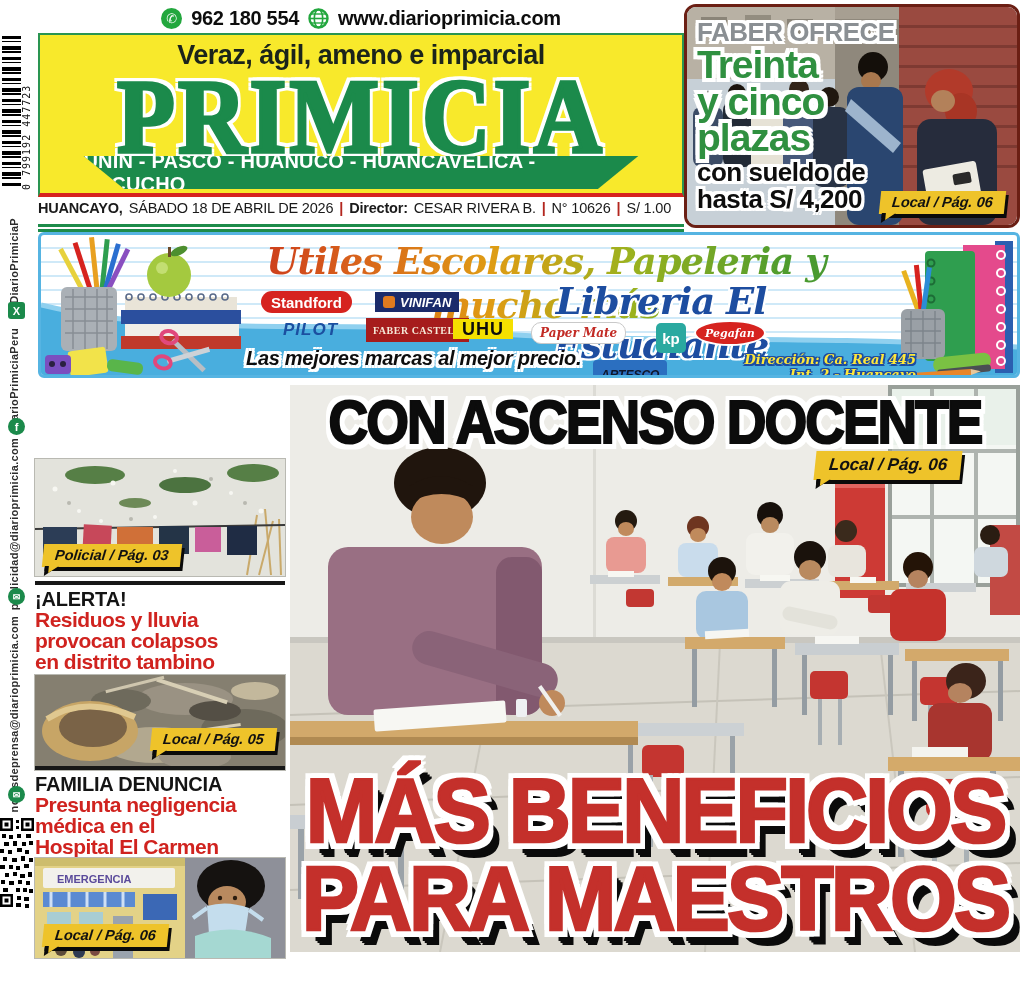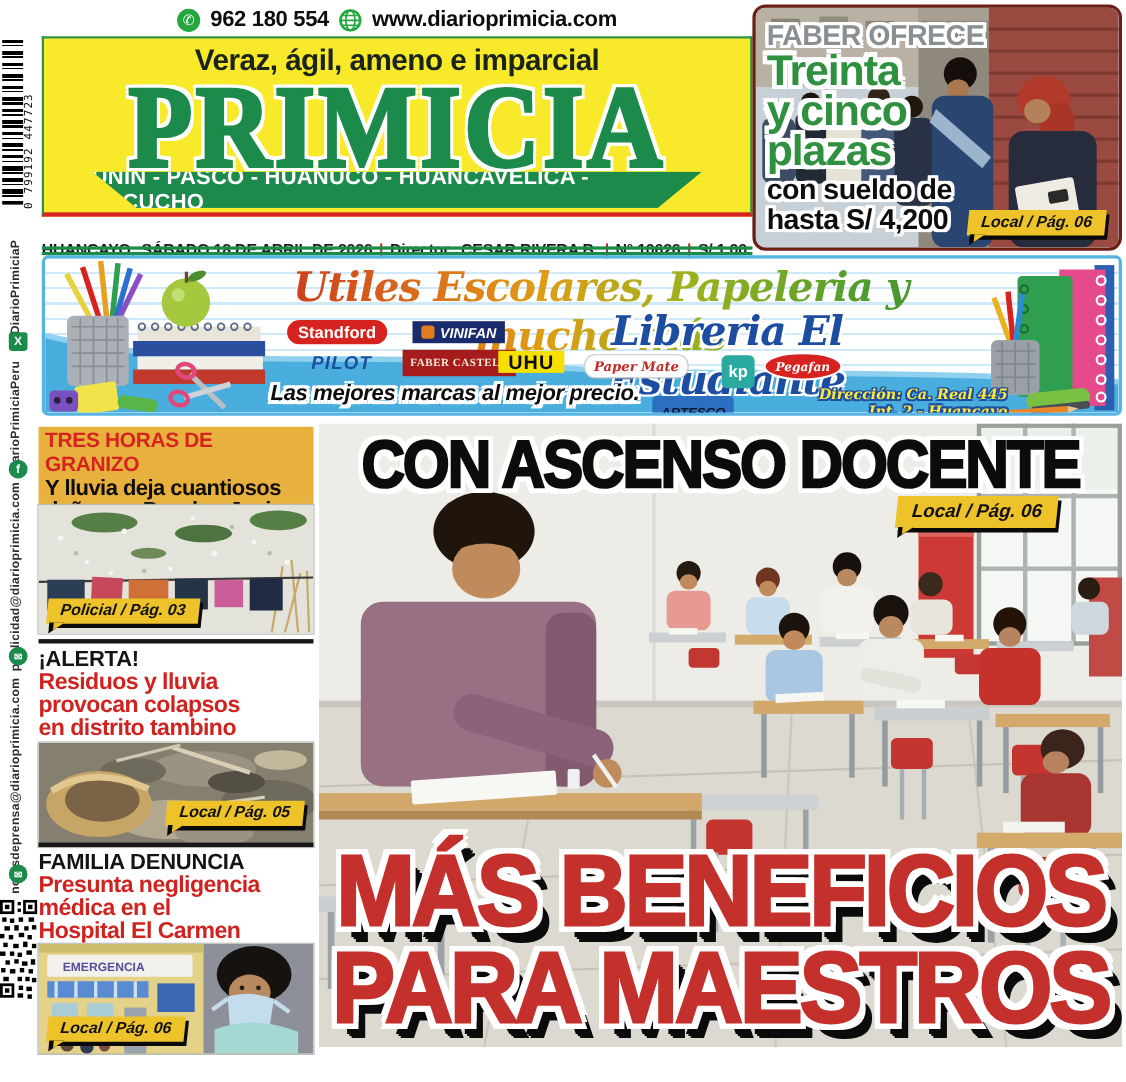--- a/index.html
+++ b/index.html
@@ -37,21 +37,21 @@
     font:700 93px "Liberation Serif",serif;color:var(--green,#1b8a4b);letter-spacing:3px;line-height:1;
     -webkit-text-stroke:3px var(--green,#1b8a4b);transform:scale(1.02,1.14);transform-origin:center top;
     text-shadow:-4px -4px 0 #fff,0 -4px 0 #fff,4px -4px 0 #fff,-4px 0 0 #fff,4px 0 0 #fff,-4px 4px 0 #fff,0 4px 0 #fff,4px 4px 0 #fff;}
   .regions{position:absolute;left:5%;bottom:4px;width:90%;height:33px;background:var(--green,#1b8a4b);
     clip-path:polygon(2% 0,98% 0,91% 100%,9% 100%);display:flex;align-items:center;justify-content:center;
     font:800 20px "Liberation Sans",sans-serif;color:#fff;letter-spacing:.2px;}
 
   
   .dateline{position:absolute;left:38px;top:200px;width:646px;display:flex;align-items:baseline;gap:6px;
     font:600 14.5px "Liberation Sans",sans-serif;color:#1a1a1a;letter-spacing:-.2px;white-space:nowrap;}
-  .dateline b{font-weight:700;margin-top:20px;}
+  .dateline b{font-weight:400;}
   .dateline .sep{color:#b3261e;font-weight:800;}
   .dbl-rule{position:absolute;left:38px;top:224px;width:646px;height:8px;box-sizing:border-box;
     border-top:3px solid #1d8c4a;border-bottom:3px solid #1d8c4a;}
 
   
   .promo{position:absolute;left:684px;top:4px;width:336px;height:224px;box-sizing:border-box;
     border:3px solid #6b1f14;border-radius:12px;overflow:hidden;background:#c7d0d7;}
   .promo .ph{position:absolute;left:0;top:0;width:330px;height:218px;}
   .promo-kicker{position:absolute;left:10px;top:10px;font:900 26px "Liberation Sans",sans-serif;color:#8a8f93;
     letter-spacing:-.5px;
@@ -429,25 +429,20 @@
       <rect x="40" y="132" width="54" height="7" rx="3" fill="#4a4f54" transform="rotate(-6 67 135)"></rect>
       <g transform="rotate(-4 45 140)">
           <rect x="8" y="136" width="66" height="6" fill="#e8862a"></rect>
           <path d="M74,136 l10,3 l-10,3 Z" fill="#e8c79a"></path>
         </g>
     </svg>
   </div>
 
   <div class="leftcol">
 
-    <div class="s1box">
-      <div class="kicker-red">TRES HORAS DE GRANIZO</div>
-      <div class="head-black">Y lluvia deja cuantiosos
-daños en Paccha -Jauja</div>
-    </div>
     <svg class="leftph" style="top:71px;height:117px;" viewBox="0 0 250 117" preserveAspectRatio="none">
       <rect width="250" height="117" fill="#e3e3dc"></rect>
       <ellipse cx="60" cy="16" rx="30" ry="9" fill="#567f46"></ellipse>
       <ellipse cx="150" cy="26" rx="26" ry="8" fill="#4c7340"></ellipse>
       <ellipse cx="218" cy="14" rx="26" ry="9" fill="#567f46"></ellipse>
       <ellipse cx="100" cy="44" rx="16" ry="5" fill="#6d8a57"></ellipse>
       <g fill="#f7f7f2">
         <circle cx="20" cy="30" r="2.5"></circle>
           <circle cx="44" cy="52" r="2"></circle>
           <circle cx="78" cy="24" r="2.5"></circle>

